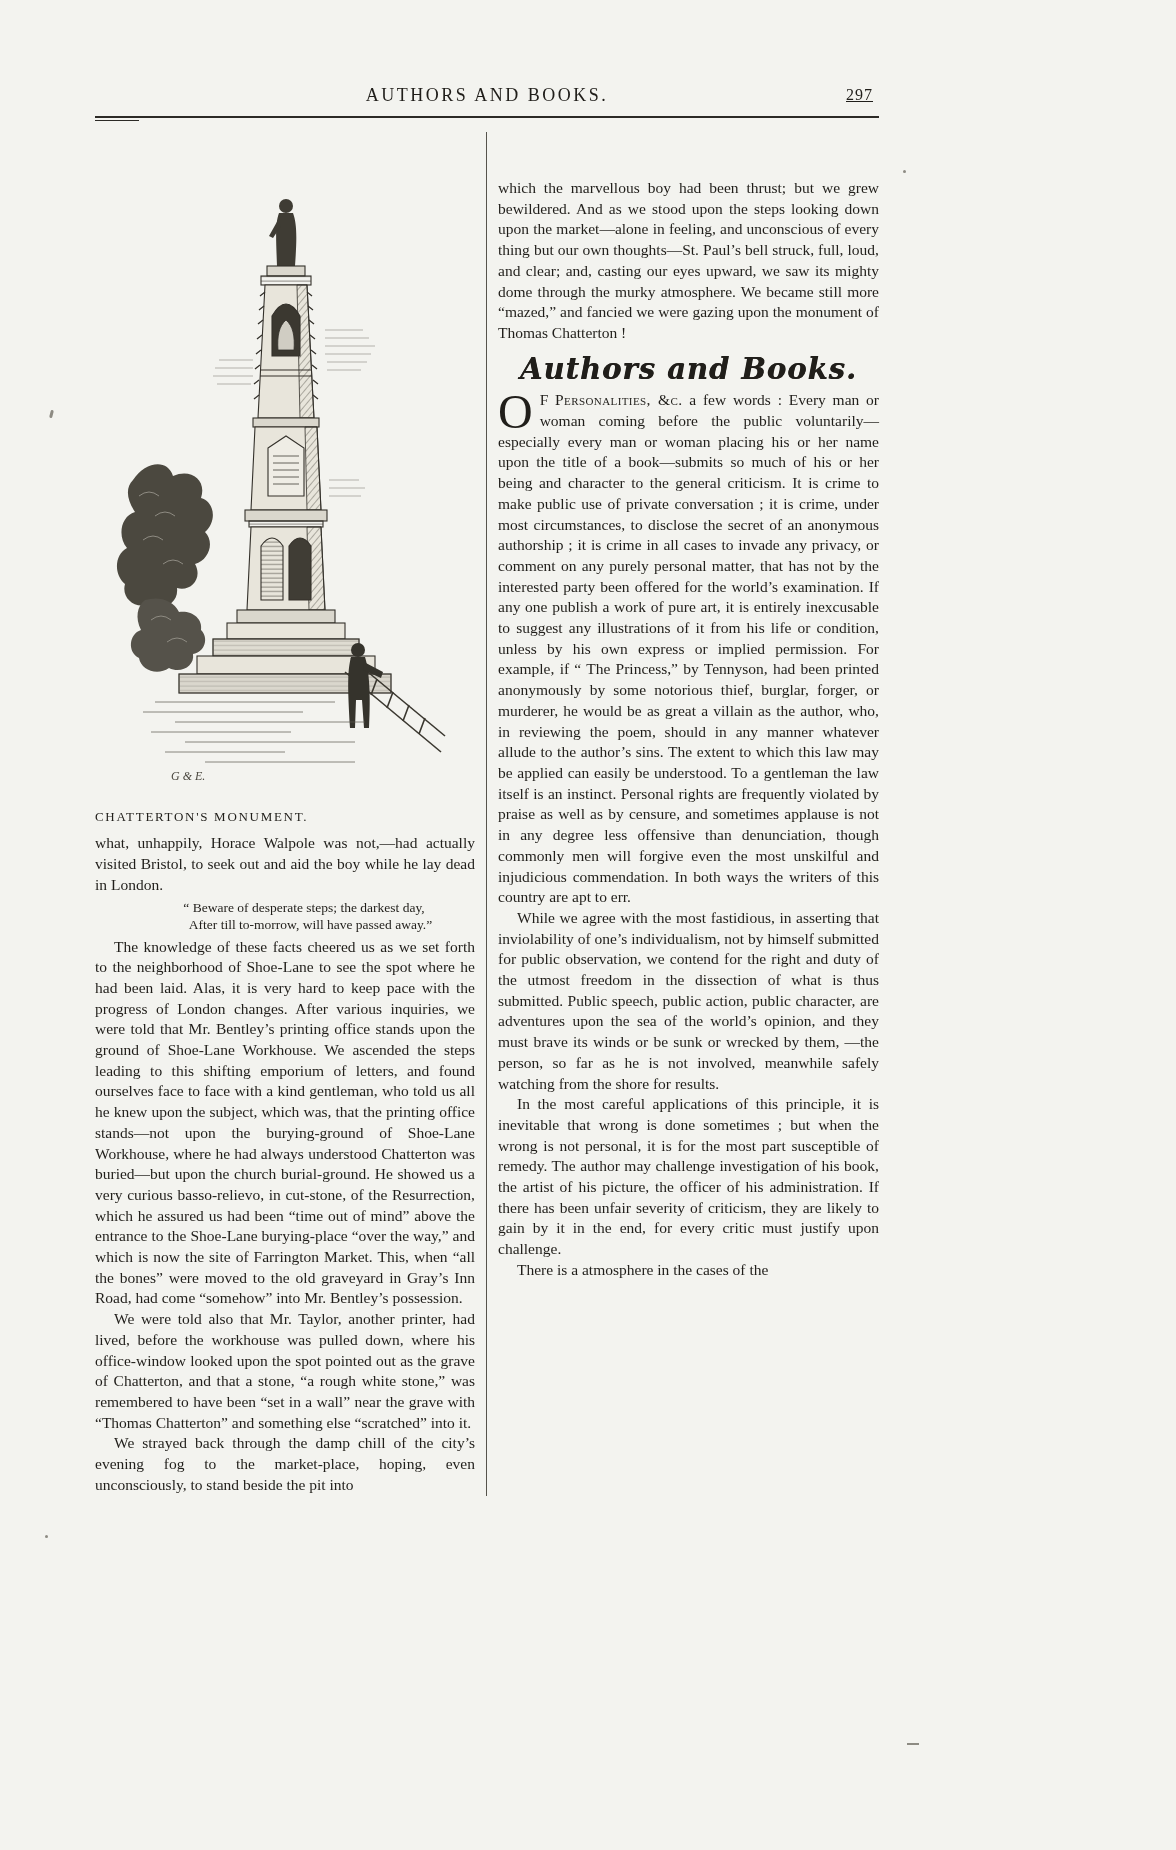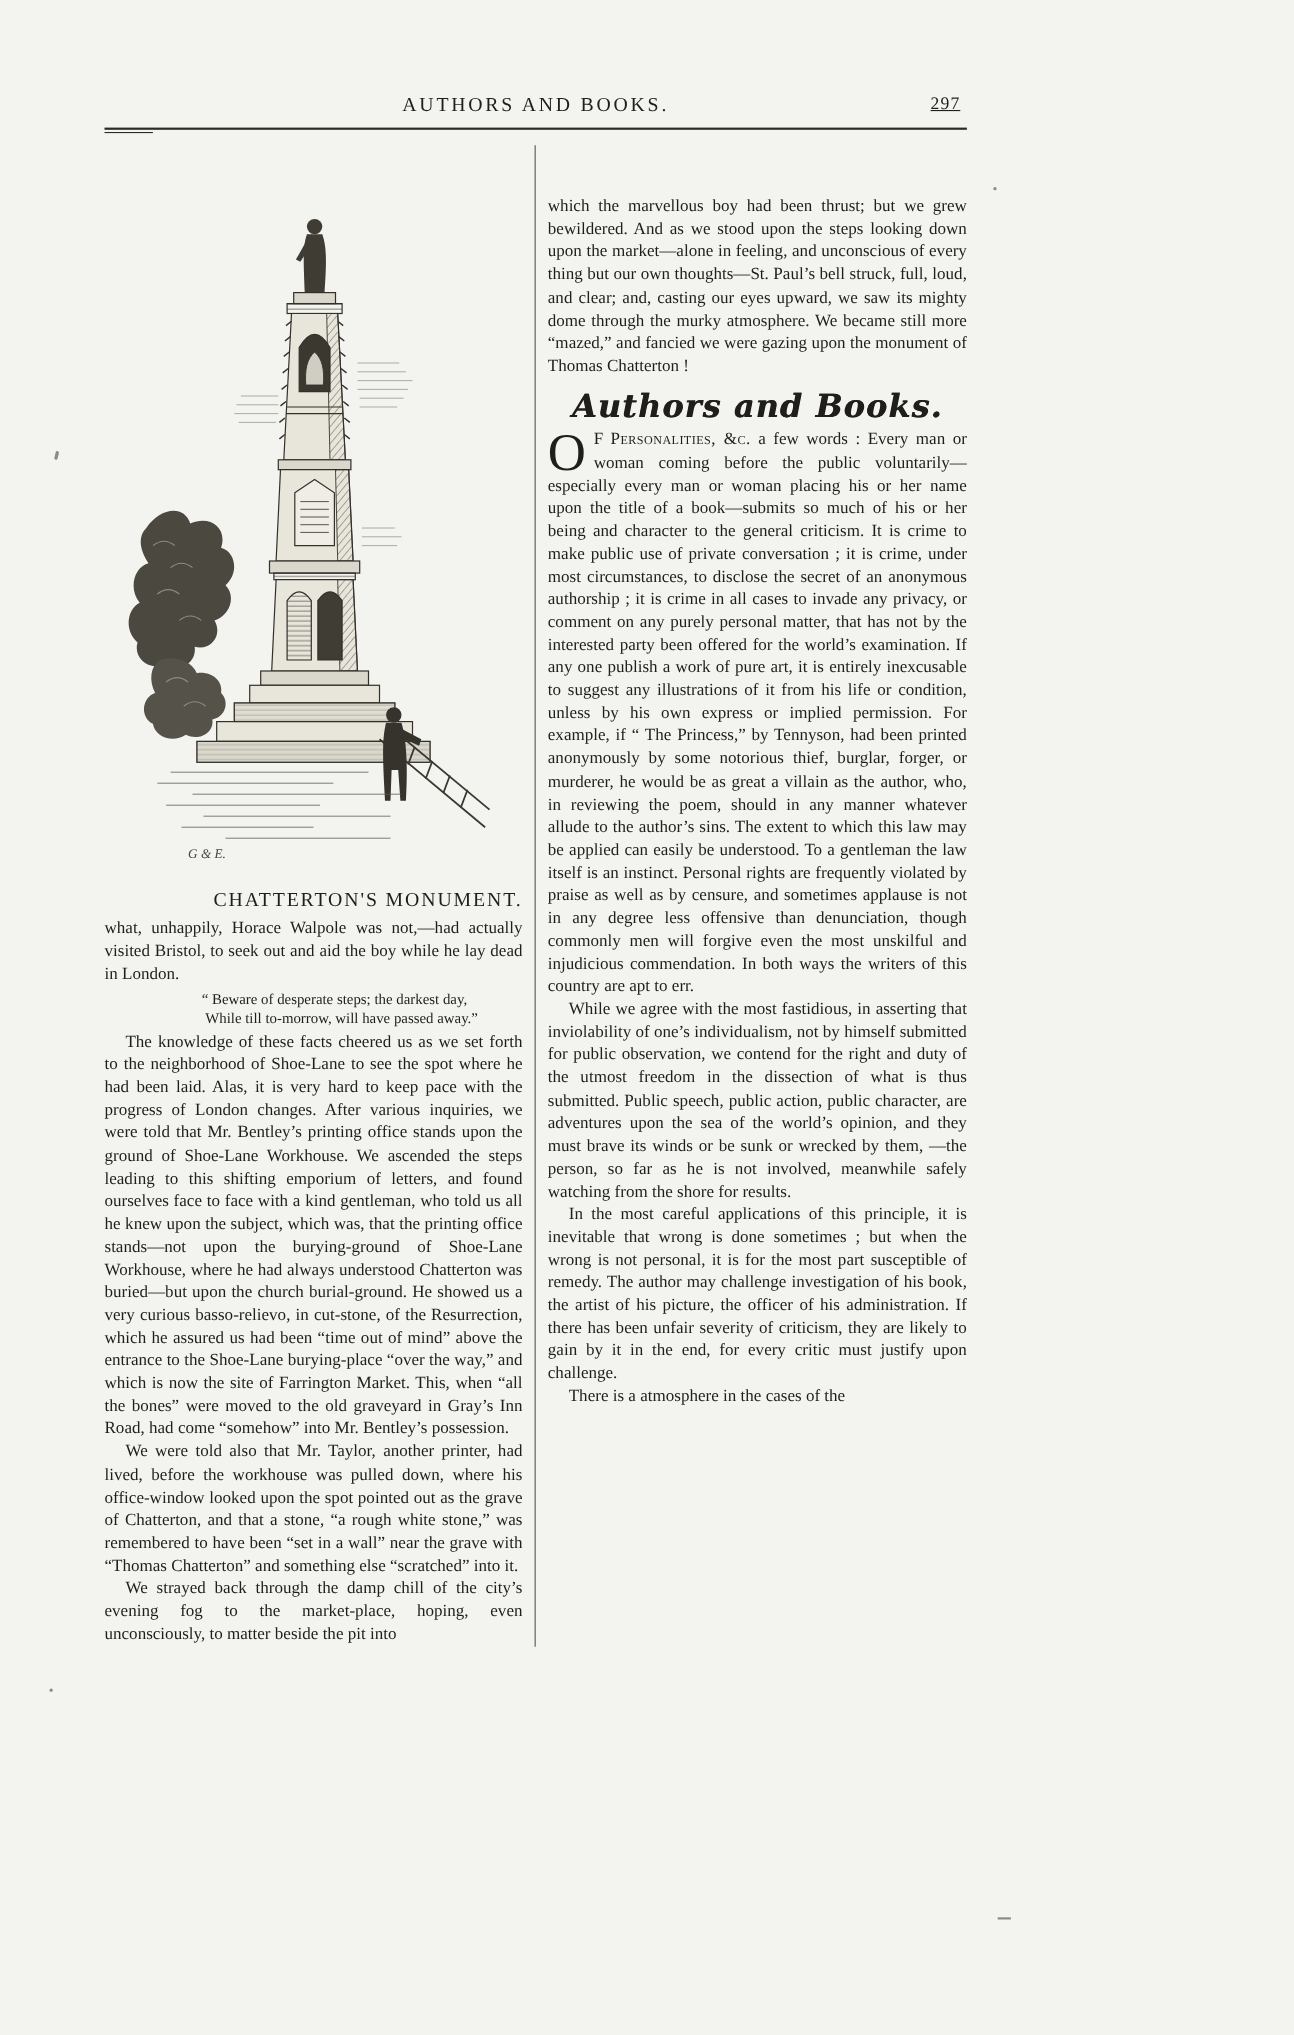--- a/index.html
+++ b/index.html
@@ -31,21 +31,21 @@
   }
   .col-left { width: 380px; }
   .col-right { flex: 1; }
   .col-divider { width: 1px; background: #56534c; margin: 2px 11px 0 11px; }
 
   p { text-indent: 19px; }
   p.no-indent { text-indent: 0; }
 
   figure { text-align: center; margin: 2px 0 6px 0; }
   figcaption {
-    font-size: 18px; letter-spacing: 1.7px; margin-top: 9px; text-align: right;
+    font-size: 13px; letter-spacing: 1.7px; margin-top: 9px; text-align: left;
     text-indent: 0;
   }
 
   .verse {
     font-size: 13.5px; line-height: 17.5px; padding-left: 38px;
     margin: 3px 0 3px 0; text-align: center;
   }
   .verse .l2 { padding-left: 13px; }
 
   .section-heading {
@@ -170,26 +170,26 @@
 
           <text x="56" y="600" font-size="12" font-style="italic" fill="#4a473f">G &amp; E.</text>
         </svg>
         <figcaption>CHATTERTON'S MONUMENT.</figcaption>
       </figure>
 
       <p class="no-indent">what, unhappily, Horace Walpole was not,—had actually visited Bristol, to seek out and aid the boy while he lay dead in London.</p>
 
       <div class="verse">
         <div class="l1">“ Beware of desperate steps; the darkest day,</div>
-        <div class="l2">While till to-morrow, will have passed away.”</div>
+        <div class="l2">After till to-morrow, will have passed away.”</div>
       </div>
 
       <p>The knowledge of these facts cheered us as we set forth to the neighborhood of Shoe-Lane to see the spot where he had been laid.  Alas, it is very hard to keep pace with the progress of London changes.  After various inquiries, we were told that Mr. Bentley’s printing office stands upon the ground of Shoe-Lane Workhouse.  We ascended the steps leading to this shifting emporium of letters, and found ourselves face to face with a kind gentleman, who told us all he knew upon the subject, which was, that the printing office stands—not upon the burying-ground of Shoe-Lane Workhouse, where he had always understood Chatterton was buried—but upon the church burial-ground.  He showed us a very curious basso-relievo, in cut-stone, of the Resurrection, which he assured us had been “time out of mind” above the entrance to the Shoe-Lane burying-place “over the way,” and which is now the site of Farrington Market.  This, when “all the bones” were moved to the old graveyard in Gray’s Inn Road, had come “somehow” into Mr. Bentley’s possession.</p>
       <p>We were told also that Mr. Taylor, another printer, had lived, before the workhouse was pulled down, where his office-window looked upon the spot pointed out as the grave of Chatterton, and that a stone, “a rough white stone,” was remembered to have been “set in a wall” near the grave with “Thomas Chatterton” and something else “scratched” into it.</p>
-      <p>We strayed back through the damp chill of the city’s evening fog to the market-place, hoping, even unconsciously, to matter beside the pit into</p>
+      <p>We strayed back through the damp chill of the city’s evening fog to the market-place, hoping, even unconsciously, to stand beside the pit into</p>
     </div>
 
     <div class="col-divider"></div>
 
     <div class="col col-right">
 
       <p class="no-indent">which the marvellous boy had been thrust; but we grew bewildered.  And as we stood upon the steps looking down upon the market—alone in feeling, and unconscious of every thing but our own thoughts—St. Paul’s bell struck, full, loud, and clear; and, casting our eyes upward, we saw its mighty dome through the murky atmosphere.  We became still more “mazed,” and fancied we were gazing upon the monument of Thomas Chatterton !</p>
 
       <h2 class="section-heading">Authors and Books.</h2>
 

